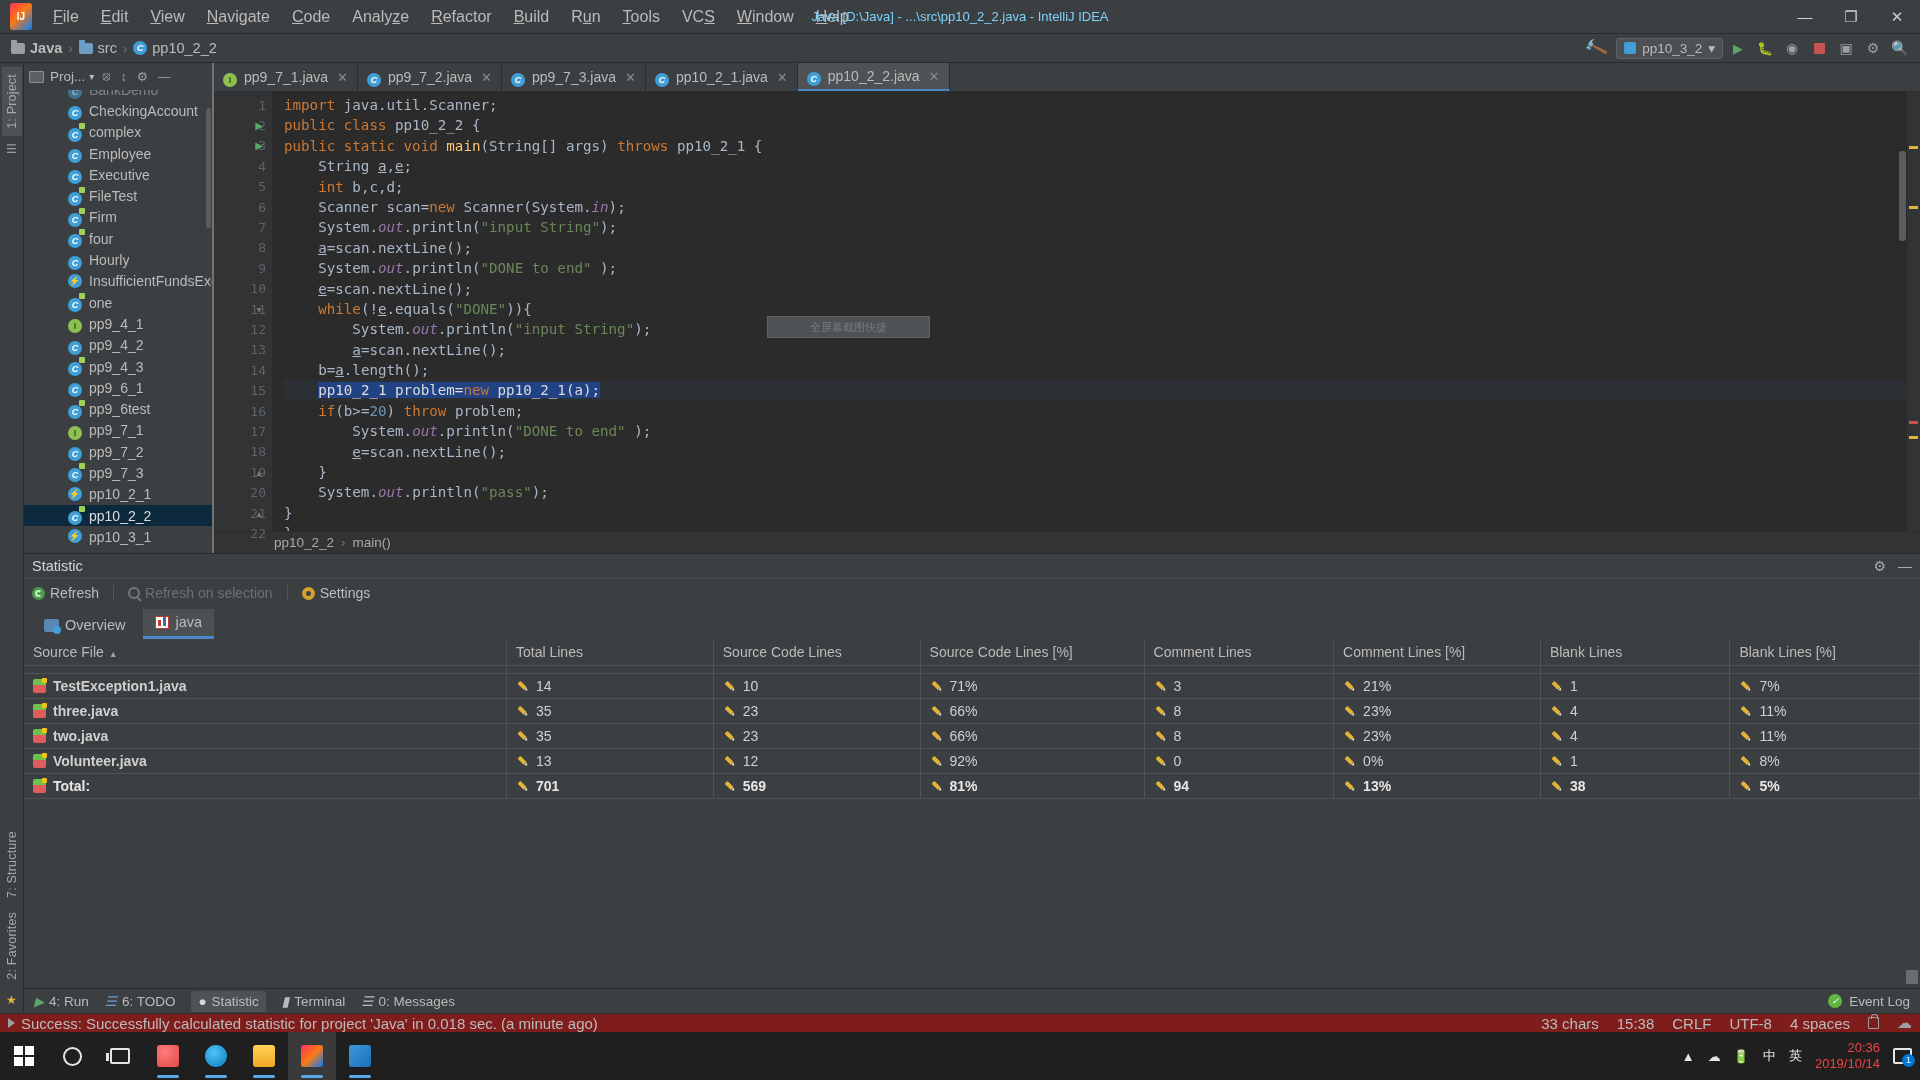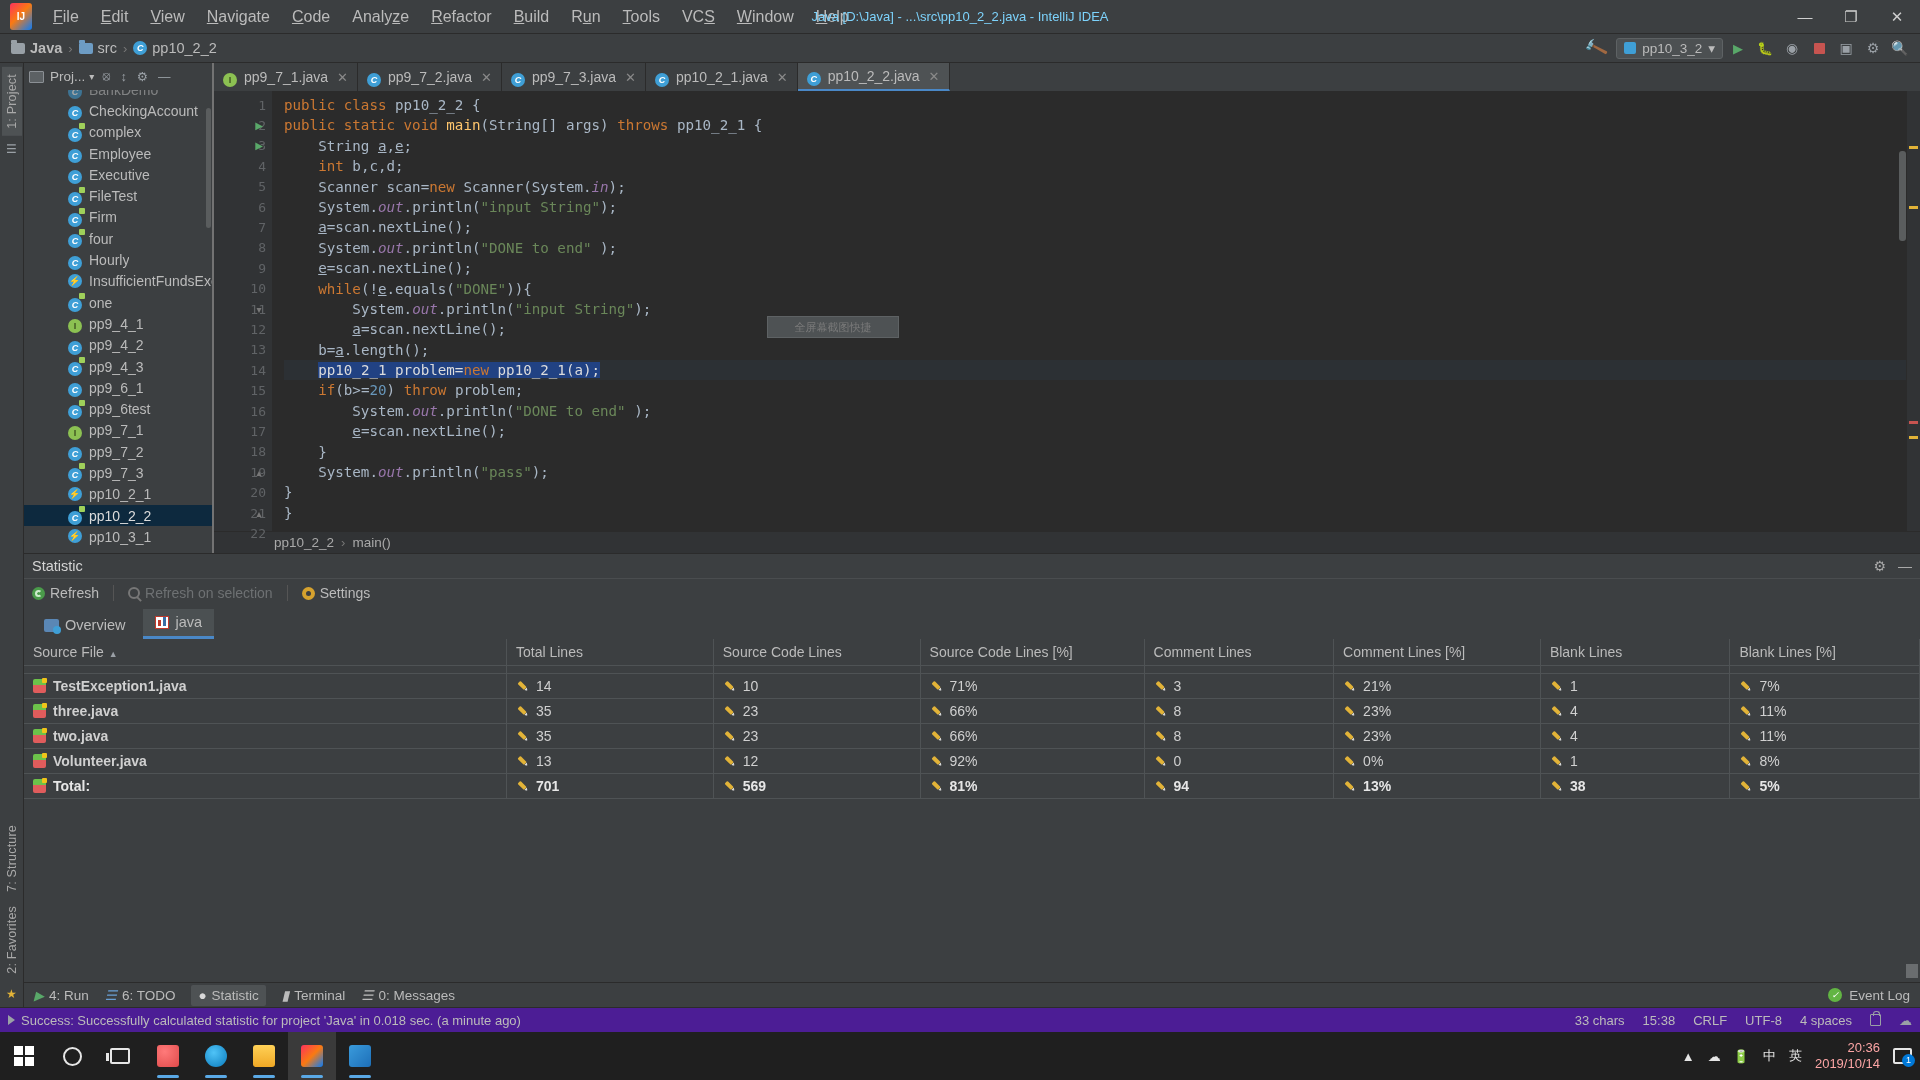--- a/index.html
+++ b/index.html
@@ -108,21 +108,21 @@
   .cline.hl { background:#2c3034; }
   .sel { background:#214283; color:#dcdcdc; }
   .kw { color:#cc7832; }
   .str { color:#6a8759; }
   .num { color:#6897bb; }
   .fld { color:#9876aa; font-style:italic; }
   .fn { color:#ffc66d; }
   .var-u { text-decoration:underline; }
   .editor-right { width:14px; background:#313335; flex:none; position:relative; border-left:1px solid #2b2b2b;}
   .mark { position:absolute; right:2px; width:9px; height:3px; }
-  .tooltip-ghost { position:absolute; left:495px; top:225px; width:132px; height:22px;
+  .tooltip-ghost { position:absolute; left:495px; top:225px; width:163px; height:22px;
                    background:#4e5254; border:1px solid #5e6264; font-size:11px; color:#7a7a7a;
                    display:flex; align-items:center; justify-content:center; }
   .breadcrumb-bar { height:22px; background:#313335; display:flex; align-items:center; gap:6px;
                     padding-left:60px; font-size:13.5px; color:#a9a9a9; flex:none;
                     border-top:1px solid #2b2b2b; }
   .code-scroll-v { position:absolute; right:0; top:60px; width:7px; height:90px; background:#5a5d5e; border-radius:3px;}
 
   
   .toolwin { flex:1; display:flex; flex-direction:column; background:#3c3f41; min-height:0;
              border-top:1px solid #2b2b2b; }
@@ -178,22 +178,22 @@
   
   .bottomstrip { height:25px; background:#3c3f41; display:flex; align-items:center; gap:16px;
                  padding:0 10px; flex:none; border-top:1px solid #2b2b2b; }
   .bs-item { display:flex; align-items:center; gap:5px; font-size:13.5px; color:#bbbbbb; }
   .bs-item.active { background:#4e5254; padding:3px 7px; border-radius:2px; }
   .bs-right { margin-left:auto; display:flex; align-items:center; gap:7px; font-size:13.5px; color:#bbbbbb; }
   .evt-ic { width:14px; height:14px; border-radius:50%; background:#62b543; color:#fff;
             font-size:9px; text-align:center; line-height:14px; }
 
   
-  .statusbar { height:25px; background:#4c1d95; display:flex; align-items:center; padding:0 8px;
-               flex:none; border-top:1px solid #2b2b2b; font-size:13px; color:#bbbbbb; }
+  .statusbar { height:19px; background:#7f1d1d; display:flex; align-items:center; padding:0 8px;
+               flex:none; border-top:1px solid #2b2b2b; font-size:15px; color:#bbbbbb; }
   .sb-msg { display:flex; align-items:center; gap:6px; }
   .sb-right { margin-left:auto; display:flex; align-items:center; gap:18px; }
   .lock-ic { width:11px; height:12px; border:1px solid #9aa0a6; border-radius:1px; position:relative; }
   .lock-ic:before { content:""; position:absolute; top:-4px; left:2px; width:5px; height:4px;
                     border:1px solid #9aa0a6; border-bottom:none; border-radius:3px 3px 0 0; }
   .tri-ic { width:0; height:0; border-left:7px solid #9aa0a6; border-top:5px solid transparent;
             border-bottom:5px solid transparent; }
 
   
   .taskbar { height:48px; background:#1f1f1f; display:flex; align-items:center; flex:none; }
@@ -210,21 +210,21 @@
             position:relative; }
   .tb-app.run:after { content:""; position:absolute; bottom:2px; left:50%; transform:translateX(-50%);
                       width:22px; height:3px; background:#5aa9e6; border-radius:2px; }
   .tb-app.active { background:#3a3a3a; }
   .cortana { width:19px; height:19px; border:2px solid #e6e6e6; border-radius:50%; }
   .taskview { width:20px; height:16px; border:2px solid #e6e6e6; border-radius:2px; position:relative; }
   .taskview:after { content:""; position:absolute; left:-6px; top:3px; width:3px; height:8px; background:#e6e6e6; }
   .ico-sq { width:22px; height:22px; border-radius:3px; }
   .tray { margin-left:auto; display:flex; align-items:center; gap:13px; padding-right:8px;
           color:#e6e6e6; font-size:13px; }
-  .clock { display:flex; flex-direction:column; align-items:flex-end; line-height:1.25; font-size:13px; color:#fca5a5; }
+  .clock { display:flex; flex-direction:column; align-items:flex-end; line-height:1.25; font-size:13px; color:#ef4444; }
   .notif { width:19px; height:16px; border:2px solid #e6e6e6; border-radius:2px 2px 6px 2px; position:relative; }
   .notif-badge { position:absolute; right:-5px; bottom:-5px; width:13px; height:13px; border-radius:50%;
                  background:#0078d7; color:#fff; font-size:9px; line-height:13px; text-align:center; }
 </style>
 </head>
 <body>
 
 <div class="app">
 
   <div class="titlebar">
@@ -493,20 +493,21 @@
                   </div>
                   <div class="gmark"></div>
                   <div class="gmark">
                     <span style="color:#787878">▴</span>
                   </div>
                   <div class="gmark"></div>
                 </div>
               </div>
             <div class="code" id="code">
               <div class="tooltip-ghost">全屏幕截图快捷</div>
+            <div class="cline"><span class="kw">import</span> java.util.Scanner;</div>
                 <div class="cline"><span class="kw">public class</span> pp10_2_2 {</div>
                 <div class="cline"><span class="kw">public static void</span> <span class="fn">main</span>(String[] args) <span class="kw">throws</span> pp10_2_1 {</div>
                 <div class="cline">    String <span class="var-u">a</span>,<span class="var-u">e</span>;</div>
                 <div class="cline">    <span class="kw">int</span> b,c,d;</div>
                 <div class="cline">    Scanner scan=<span class="kw">new</span> Scanner(System.<span class="fld">in</span>);</div>
                 <div class="cline">    System.<span class="fld">out</span>.println(<span class="str">"input String"</span>);</div>
                 <div class="cline">    <span class="var-u">a</span>=scan.nextLine();</div>
                 <div class="cline">    System.<span class="fld">out</span>.println(<span class="str">"DONE to end"</span> );</div>
                 <div class="cline">    <span class="var-u">e</span>=scan.nextLine();</div>
                 <div class="cline">    <span class="kw">while</span>(!<span class="var-u">e</span>.equals(<span class="str">"DONE"</span>)){</div>

